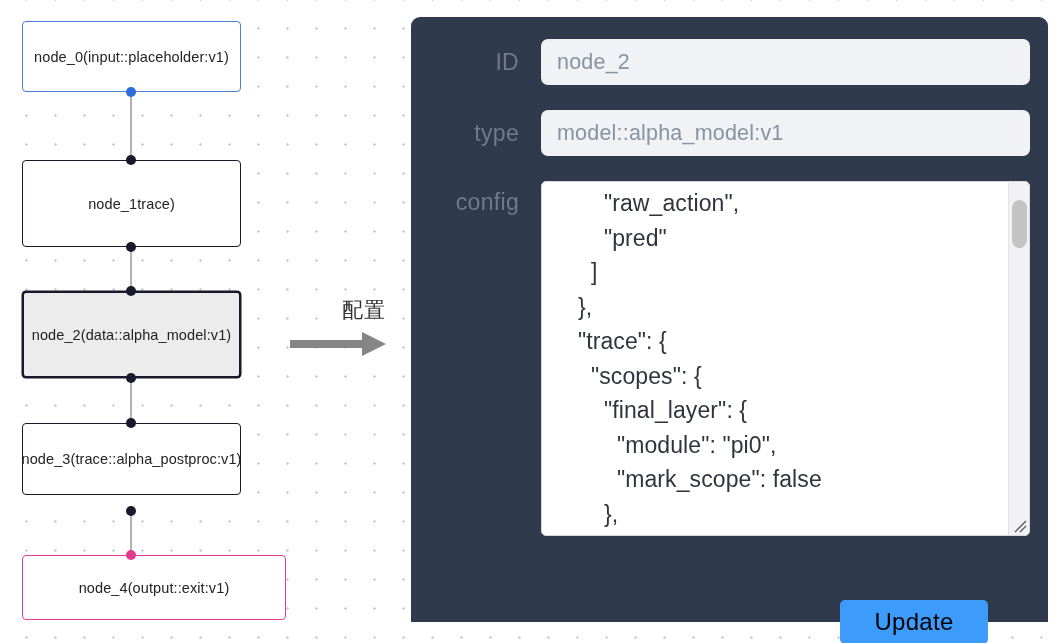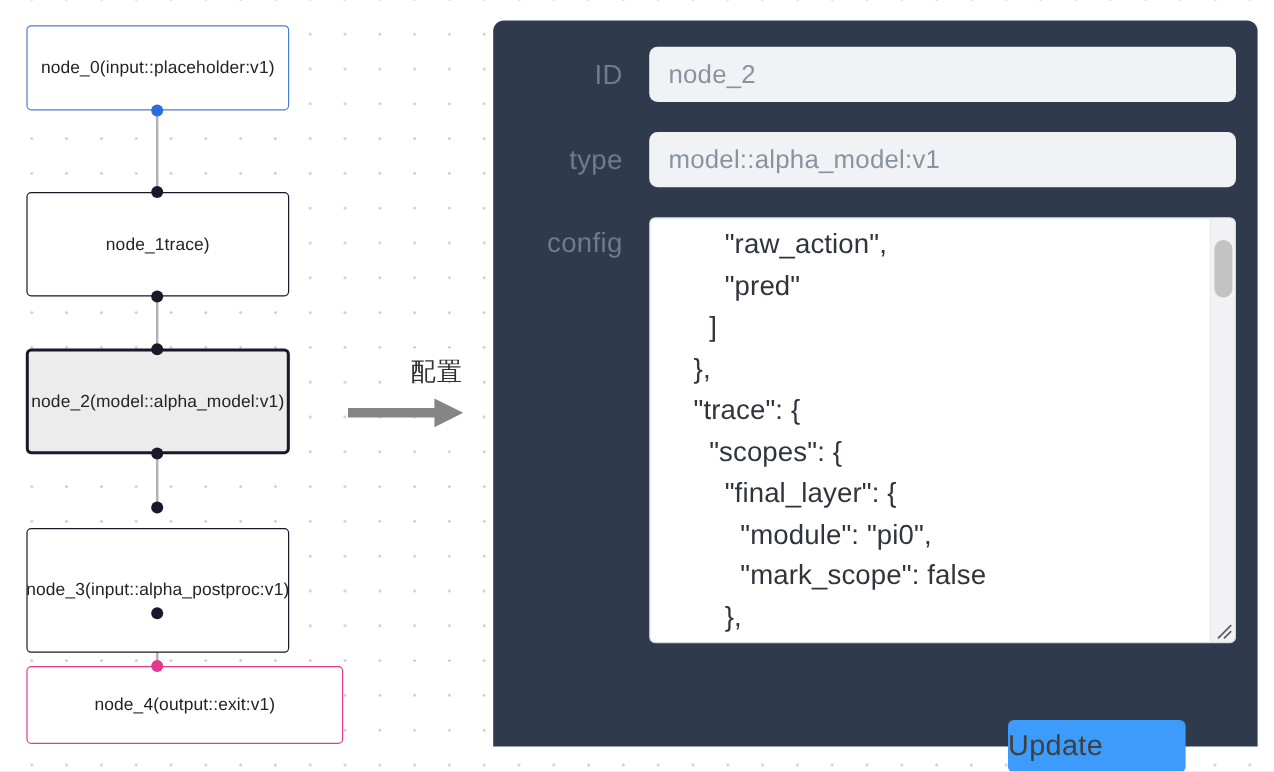--- a/index.html
+++ b/index.html
@@ -169,27 +169,27 @@
     position: absolute;
     right: 2px; bottom: 2px;
     width: 16px; height: 16px;
   }
 
   #update-button {
     position: absolute;
     left: 429px; top: 583px;
     width: 148px; height: 44px;
     background: #3d9bfb;
-    color: #404040;
+    color: #000000;
     border: none;
     border-radius: 5px;
     font-family: "Liberation Sans", sans-serif;
     font-size: 24px;
     letter-spacing: .3px;
-    text-align: left;
+    text-align: center;
     line-height: 36px;
     cursor: pointer;
     padding: 0;
   }
 </style>
 </head>
 <body>
 
 <div id="screen">
 
@@ -208,29 +208,29 @@
 
     <div class="node" style="left:22px; top:160px; width:219px; height:87px;">
       <span class="nlabel">node_1</span>
       <span class="nlabel">trace)</span>
     </div>
     <div class="handle" style="left:131px; top:160px;"></div>
     <div class="handle" style="left:131px; top:247px;"></div>
 
     <div class="node selected" style="left:22px; top:291px; width:219px; height:87px;">
       <span class="nlabel">node_2</span>
-      <span class="nlabel">(model::alpha_model:v1</span>
+      <span class="nlabel">(data::alpha_model:v1</span>
       <span class="nlabel">)</span>
     </div>
     <div class="handle" style="left:131px; top:291px;"></div>
     <div class="handle" style="left:131px; top:378px;"></div>
 
-    <div class="node" style="left:22px; top:440px; width:219px; height:104px;">
+    <div class="node" style="left:22px; top:423px; width:219px; height:72px;">
       <span class="nlabel">node_3</span>
-      <span class="nlabel">(input::alpha_postproc:</span>
+      <span class="nlabel">(trace::alpha_postproc:</span>
       <span class="nlabel">v1)</span>
     </div>
     <div class="handle" style="left:131px; top:423px;"></div>
     <div class="handle" style="left:131px; top:511px;"></div>
 
     <div class="node output-node" style="left:22px; top:555px; width:264px; height:65px;">
       <span class="nlabel">node_4</span>
       <span class="nlabel">(output::exit:v1)</span>
     </div>
     <div class="handle h-pink" style="left:131px; top:555px;"></div>

